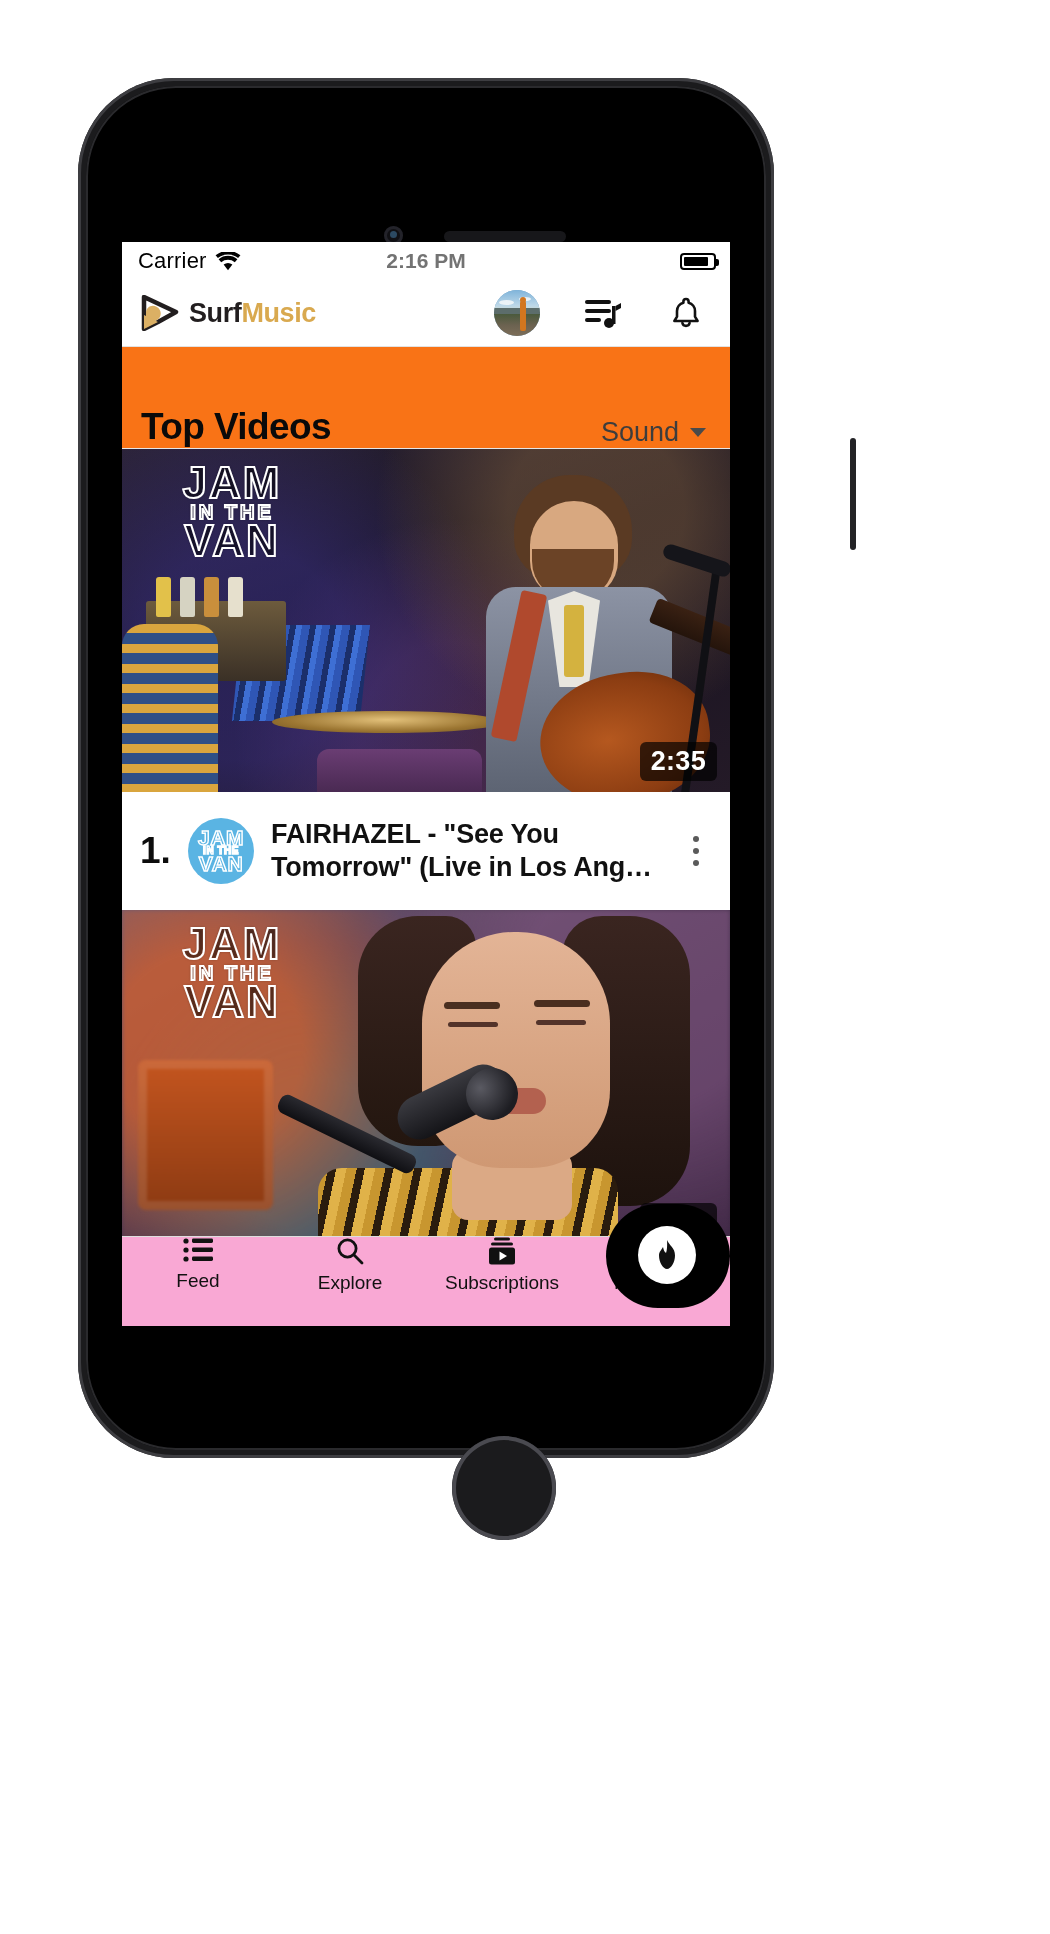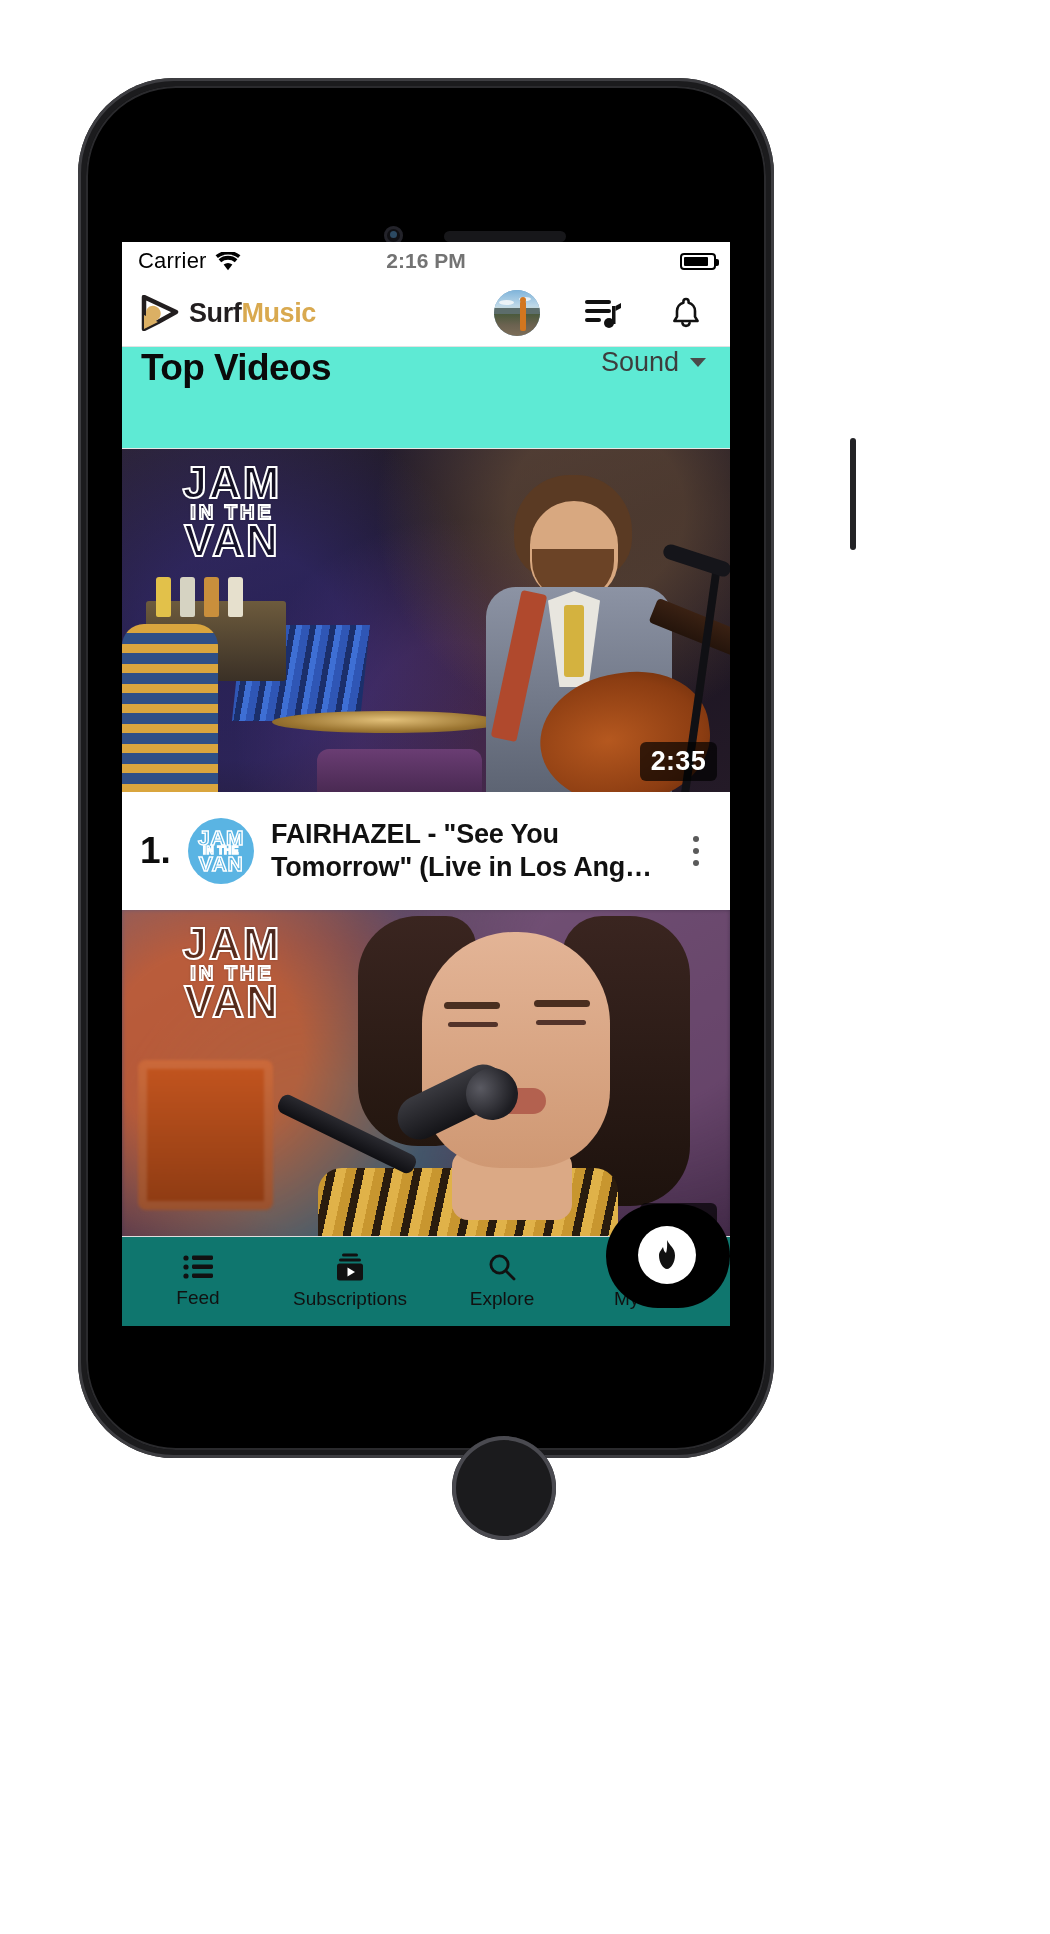--- a/index.html
+++ b/index.html
@@ -226,24 +226,24 @@
   .icon-btn {
     width: 40px; height: 40px;
     display: flex; align-items: center; justify-content: center;
     flex: none;
   }
 
   
   .section-head {
     height: 102px;
     display: flex;
-    align-items: flex-start;
+    align-items: flex-end;
     padding: 0 24px 0 19px;
     box-sizing: border-box;
-    background: #5eead4;
+    background: #f97316;
     border-bottom: 1px solid #e6e6e6;
   }
   .section-title {
     font-size: 37px;
     font-weight: bold;
     color: #0a0a0a;
     letter-spacing: -0.6px;
   }
   .section-spacer { flex: 1; }
   .filter {
@@ -527,24 +527,24 @@
     border-radius: 50%;
     background: #5a5a5a;
   }
 
   
   .tabbar {
     position: absolute;
     left: 0; bottom: 0;
     width: 608px;
     height: 90px;
-    background: #0f766e;
+    background: #f9a8d4;
     border-top: 1px solid #dedede;
     display: flex;
-    align-items: center;
+    align-items: flex-start;
     box-sizing: border-box;
   }
   .tab {
     flex: 1;
     display: flex;
     flex-direction: column;
     align-items: center;
     justify-content: center;
     gap: 7px;
   }
@@ -743,35 +743,35 @@
           <circle cx="3" cy="13" r="2.6" fill="#111"></circle>
           <circle cx="3" cy="22" r="2.6" fill="#111"></circle>
           <rect x="9" y="1.6" width="21" height="4.4" rx="1.4" fill="#111"></rect>
           <rect x="9" y="10.6" width="21" height="4.4" rx="1.4" fill="#111"></rect>
           <rect x="9" y="19.6" width="21" height="4.4" rx="1.4" fill="#111"></rect>
         </svg>
         <span class="tab-label">Feed</span>
       </div>
 
       <div class="tab">
+        <svg width="28" height="28" viewBox="0 0 28 28">
+          <circle cx="11.5" cy="11.5" r="8.6" fill="none" stroke="#111" stroke-width="2.8"></circle>
+          <line x1="17.8" y1="17.8" x2="26" y2="26" stroke="#111" stroke-width="2.8" stroke-linecap="round"></line>
+        </svg>
+        <span class="tab-label">Explore</span>
+      </div>
+
+      <div class="tab">
         <svg width="30" height="28" viewBox="0 0 30 28">
           <rect x="7" y="0.5" width="16" height="3" rx="1.5" fill="#111"></rect>
           <rect x="4" y="5.5" width="22" height="3" rx="1.5" fill="#111"></rect>
           <rect x="2" y="10.5" width="26" height="17" rx="2.5" fill="#111"></rect>
           <path d="M12.5 14.5 L20 19 L12.5 23.5 Z" fill="#fff"></path>
         </svg>
         <span class="tab-label">Subscriptions</span>
-      </div>
-
-      <div class="tab">
-        <svg width="28" height="28" viewBox="0 0 28 28">
-          <circle cx="11.5" cy="11.5" r="8.6" fill="none" stroke="#111" stroke-width="2.8"></circle>
-          <line x1="17.8" y1="17.8" x2="26" y2="26" stroke="#111" stroke-width="2.8" stroke-linecap="round"></line>
-        </svg>
-        <span class="tab-label">Explore</span>
       </div>
 
       <div class="tab">
         <svg width="30" height="28" viewBox="0 0 30 28">
           <path d="M11 21 V5.2 L26 1.6 V17" fill="none" stroke="#111" stroke-width="3"></path>
           <ellipse cx="7.2" cy="21.6" rx="5.2" ry="4.4" fill="#111"></ellipse>
           <ellipse cx="22.2" cy="17.6" rx="5.2" ry="4.4" fill="#111"></ellipse>
         </svg>
         <span class="tab-label">My Music</span>
       </div>

